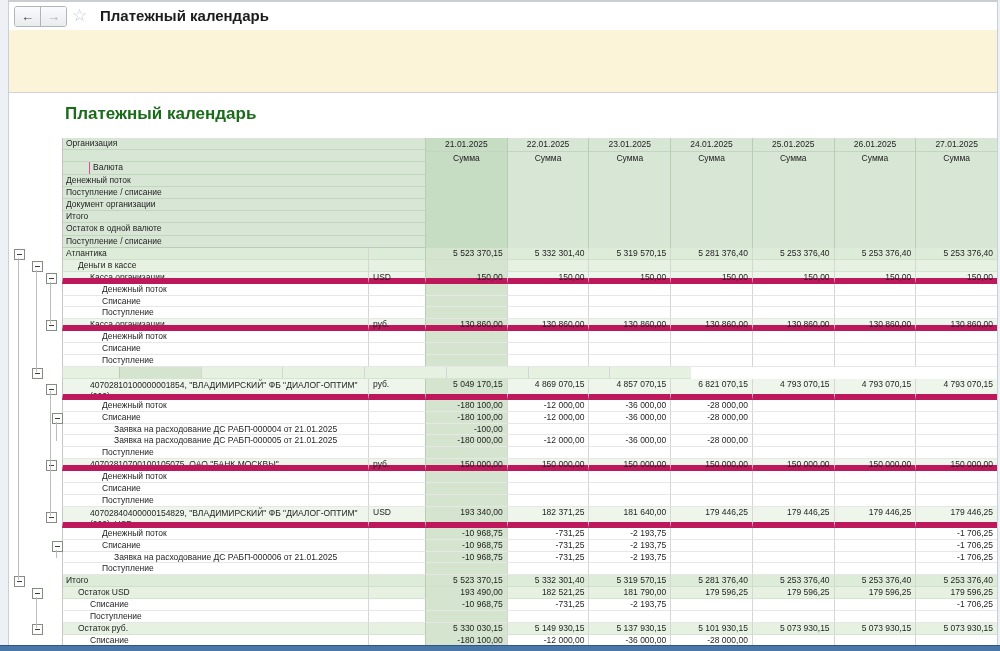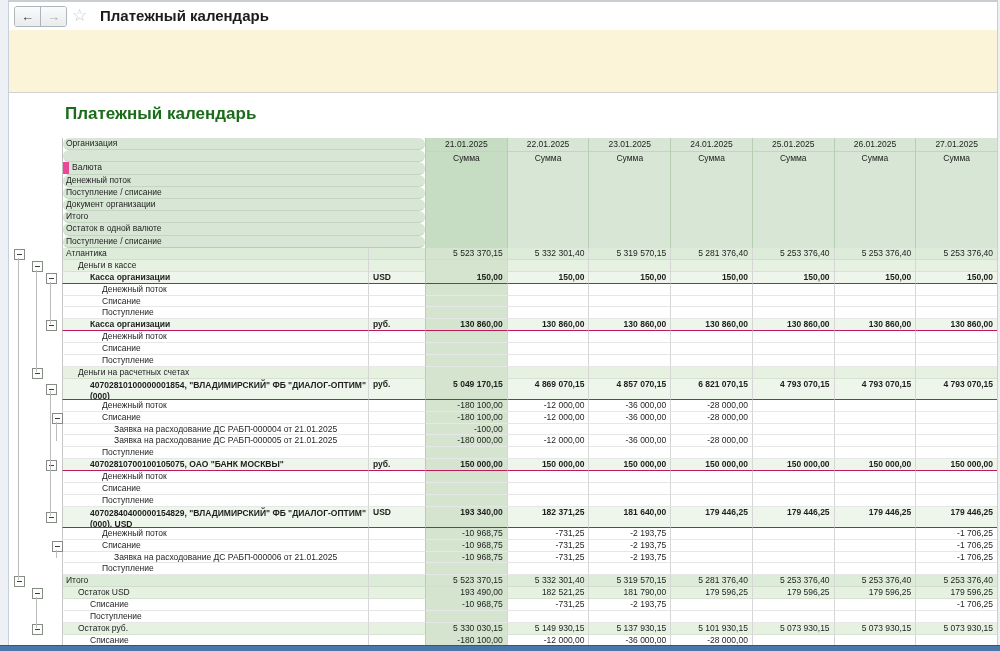--- a/index.html
+++ b/index.html
@@ -84,45 +84,45 @@
   .filterinput{position:absolute;left:888px;top:63px;width:108px;height:21px;box-sizing:border-box;
                border:1px solid #b3bac1;font-size:10px;color:#444;padding:0 4px;font-family:"Liberation Sans",sans-serif;}
   .filterinput::placeholder{color:#a9a9a9;}
 
   
   .report{position:absolute;left:8px;top:93px;width:989px;height:552px;background:#fff;overflow:hidden;}
   .rtitle{position:absolute;left:57px;top:11px;font-size:17px;font-weight:bold;color:#1b6b1b;}
 
   .hblock{position:absolute;left:0;top:45px;width:989px;height:110px;}
   .hleft{position:absolute;left:54px;top:0;width:363px;height:110px;border-left:1px solid #c2c2c2;box-sizing:border-box;}
-  .hrow{display:flex;height:12.2px;background:#d8e7d5;border-bottom:1px solid #c2d6bf;box-sizing:border-box;border-radius:6px;}
+  .hrow{display:flex;height:12.2px;background:#d8e7d5;border-bottom:1px solid #c2d6bf;box-sizing:border-box;}
   .hrow:last-child{border-bottom:1px solid #b9cdb6;}
   .hlab{flex:1;font-size:8.5px;line-height:11.5px;padding-left:3px;white-space:nowrap;overflow:hidden;}
   .hcur{width:56px;font-size:8.5px;line-height:11.5px;padding-left:3px;box-sizing:border-box;}
-  .hcur.vb{border-left:6px solid #ec4899;}
+  .hcur.vb{border-left:1px solid #ec4899;margin-left:26px;}
   .hdate{position:absolute;top:0;height:110px;background:#d8e7d5;border-left:1px solid #b7ceb3;box-sizing:border-box;
          font-size:8.5px;text-align:center;}
   .hdate.first{background:#c6dcc3;}
   .hdate .d{height:13px;line-height:13px;border-bottom:1px solid #c2d6bf;}
   .hdate .s{height:13px;line-height:13px;}
 
   .rows{position:absolute;left:0;top:155px;width:989px;}
   .trow{display:flex;height:11.9px;box-sizing:border-box;}
   .trow.tall{height:21px;}
   .gut{width:54px;position:relative;background:#fff;flex:none;}
   .lab{width:306px;flex:none;font-size:8.5px;line-height:11px;white-space:normal;overflow:hidden;
        border-left:1px solid #c6c6c6;border-bottom:1px solid #e7e7e7;box-sizing:border-box;}
   .cur{width:57px;flex:none;font-size:8.5px;line-height:11px;padding-left:4px;
        border-left:1px solid #d6d6d6;border-bottom:1px solid #e7e7e7;box-sizing:border-box;}
   .num{width:81.7px;flex:none;font-size:8.5px;line-height:11px;text-align:right;padding:0 4px 0 0;
        border-left:1px solid #d6d6d6;border-bottom:1px solid #e7e7e7;box-sizing:border-box;white-space:nowrap;}
   .num.c1{background:#d4e4cf;border-left:1px solid #b7ceb3;}
   .g1 .lab,.g1 .cur,.g1 .num{background:#ddebd9;border-bottom:1px solid #cfdfcb;}
   .g2 .lab,.g2 .cur,.g2 .num{background:#e6f1e2;border-bottom:1px solid #d5e4d1;}
-  .g3 .lab,.g3 .cur,.g3 .num{background:#eef5ea;border-bottom:1px solid #be185d;font-weight:bold;}
+  .g3 .lab,.g3 .cur,.g3 .num{background:#eef5ea;border-bottom:6px solid #be185d;}
   .g1 .num.c1,.g2 .num.c1,.g3 .num.c1{background:#d4e4cf;}
   .l1{padding-left:3px;}.l2{padding-left:15px;}.l3{padding-left:27px;}.l4{padding-left:39px;}.l5{padding-left:51px;}
   .tall .lab{padding-top:1px;}
   .tbox{position:absolute;width:9px;height:9px;border:1px solid #848c84;background:#fdfdfd;top:1px;box-sizing:content-box;}
   .tbox::after{content:"";position:absolute;left:2px;right:2px;top:4px;height:1px;background:#3d3d3d;}
   .tall .tbox{top:5px;}
   .bx1{left:6px;}.bx2{left:24px;}.bx3{left:38px;}.bx4{left:44px;}
   .tline{position:absolute;width:1px;background:#bcbcbc;}
 </style>
 </head>
@@ -405,21 +405,20 @@
           <div class="num" style="width: 81.72px;"></div>
           <div class="num" style="width: 81.72px;"></div>
           <div class="num" style="width: 81.72px;"></div>
           <div class="num" style="width: 81.72px;"></div>
           <div class="num" style="width: 81.72px;"></div>
         </div>
         <div class="trow g2">
           <div class="gut">
             <div class="tbox bx2"></div>
           </div>
-          <div class="lab l2">Деньги на расчетных счетах</div>
           <div class="cur"></div>
           <div class="num c1" style="width: 81.72px;"></div>
           <div class="num" style="width: 81.72px;"></div>
           <div class="num" style="width: 81.72px;"></div>
           <div class="num" style="width: 81.72px;"></div>
           <div class="num" style="width: 81.72px;"></div>
           <div class="num" style="width: 81.72px;"></div>
           <div class="num" style="width: 81.72px;"></div>
         </div>
         <div class="trow g3 tall">

